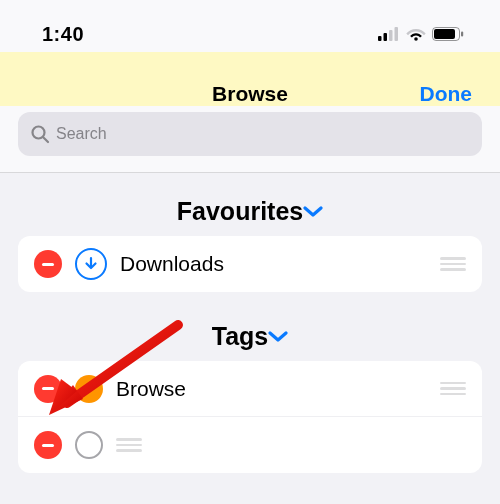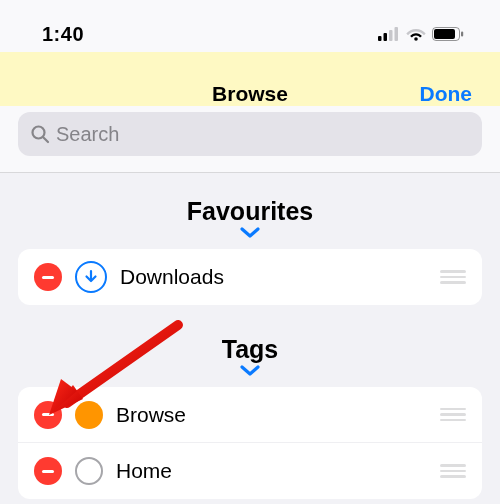--- a/index.html
+++ b/index.html
@@ -56,31 +56,30 @@
     border-radius: 12px;
     height: 44px;
     display: flex;
     align-items: center;
     padding: 0 12px;
     gap: 6px;
   }
   .search-icon { color: #868589; }
   .search-placeholder {
     color: #858489;
-    font-size: 20px;
+    font-size: 16px;
   }
   .content {
     padding: 0 18px;
   }
   .section-header {
     display: flex;
     align-items: center;
     justify-content: center;
     padding: 24px 8px 10px 8px;
-    flex-direction: column;
   }
   .section-h-tags { padding-top: 30px; }
   .section-title {
     font-size: 25px;
     font-weight: 700;
   }
   .chevron {
     color: #0a7aff;
   }
   .card {
@@ -227,21 +226,20 @@
         <span></span>
           <span></span>
           <span></span>
       </div>
     </div>
     <div class="row">
       <div class="delete-btn">
           <div class="bar"></div>
         </div>
       <div class="tag-dot hollow"></div>
-      <div class="row-label">Home</div>
       <div class="drag-handle">
         <span></span>
           <span></span>
           <span></span>
       </div>
     </div>
   </div>
 
 </div>
 

